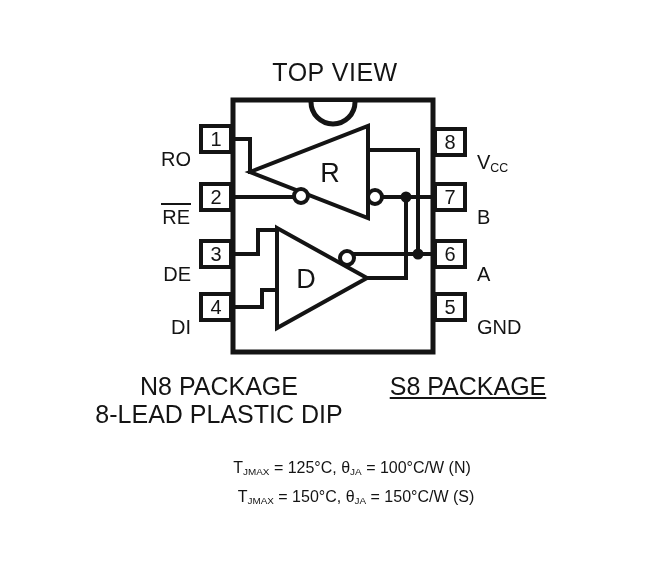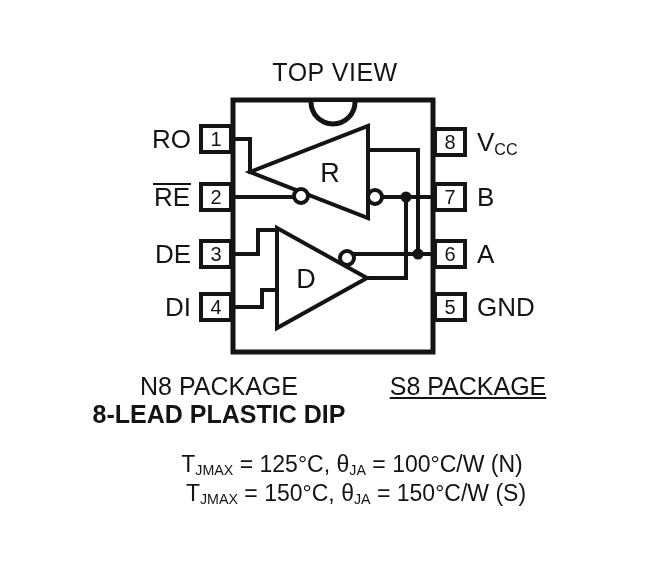--- a/index.html
+++ b/index.html
@@ -4,32 +4,32 @@
 <style>
   html,body{margin:0;padding:0;background:#ffffff;}
   .stage{
     position:relative;width:667px;height:562px;background:#ffffff;
     font-family:"Liberation Sans",sans-serif;color:#141414;overflow:hidden;
   }
   .stage svg{position:absolute;left:0;top:0;}
   .abs{position:absolute;white-space:nowrap;}
   .ctr{transform:translateX(-50%);}
   .title{font-size:25px;letter-spacing:0.5px;}
-  .pinlabel{font-size:26px;line-height:28px;}
+  .pinlabel{font-size:20px;line-height:28px;margin-top:20px;}
   .lab-left{width:92px;text-align:right;}
   .lab-right{text-align:left;}
   .pin-box{
     position:absolute;width:34px;height:30px;box-sizing:border-box;
     border:4px solid #141414;background:#ffffff;
     display:flex;align-items:center;justify-content:center;
     font-size:20px;font-weight:400;
   }
   .blk{font-size:27px;transform:translate(-50%,-50%);}
   .cap{font-size:25px;line-height:28px;}
-  .thermal{font-size:23px;line-height:31px;}
+  .thermal{font-size:16px;line-height:37px;}
   .sub{font-size:0.62em;position:relative;top:0.22em;letter-spacing:0;}
   .ov{border-top:2.5px solid #141414;padding:0 1px;display:inline-block;line-height:24px;}
 </style>
 </head>
 <body>
 
 <div class="stage">
 
   <svg width="667" height="562" viewBox="0 0 667 562">
 
@@ -94,21 +94,21 @@
   <div class="abs pinlabel lab-left" style="left:99px;top:183px;"><span class="ov">RE</span></div>
   <div class="abs pinlabel lab-left" style="left:99px;top:293px;"><span>DI</span></div>
   <div class="abs pinlabel lab-left" style="left:99px;top:240px;"><span>DE</span></div>
 
   <div class="abs pinlabel lab-right" style="left:477px;top:128px;"><span>V</span><span class="sub">CC</span></div>
   <div class="abs pinlabel lab-right" style="left:477px;top:183px;">B</div>
   <div class="abs pinlabel lab-right" style="left:477px;top:240px;">A</div>
   <div class="abs pinlabel lab-right" style="left:477px;top:293px;">GND</div>
 
   <div class="abs ctr cap" style="left:219px;top:372px;">N8 PACKAGE</div>
-  <div class="abs ctr cap" style="left:219px;top:400px;font-weight:bold;">8-LEAD PLASTIC DIP</div>
+  <div class="abs ctr cap" style="left:219px;top:400px;">8-LEAD PLASTIC DIP</div>
   <div class="abs ctr cap" style="left:468px;top:372px;text-decoration:underline;">S8 PACKAGE</div>
 
   <div class="abs ctr thermal" style="left:352px;top:449px;">
     <span>T</span><span class="sub">JMAX</span><span> = 125°C, </span><span>θ</span><span class="sub">JA</span><span> = 100°C/W (N)</span>
   </div>
   <div class="abs ctr thermal" style="left:356px;top:478px;">
     <span>T</span><span class="sub">JMAX</span><span> = 150°C, </span><span>θ</span><span class="sub">JA</span><span> = 150°C/W (S)</span>
   </div>
 
 </div>

